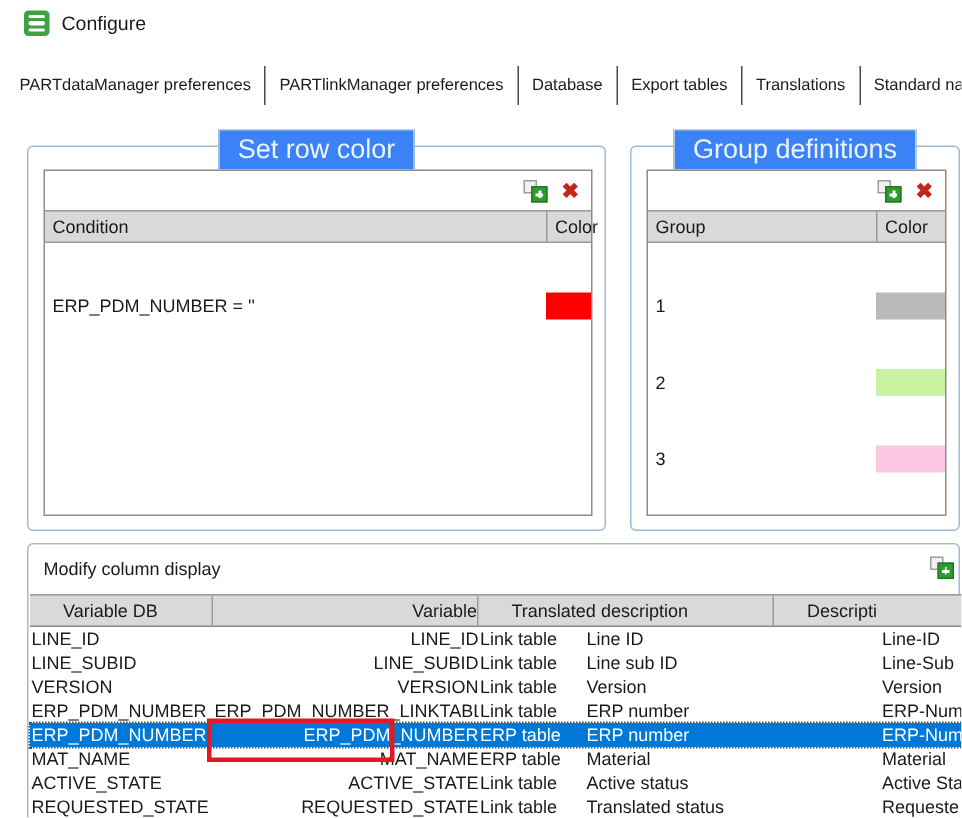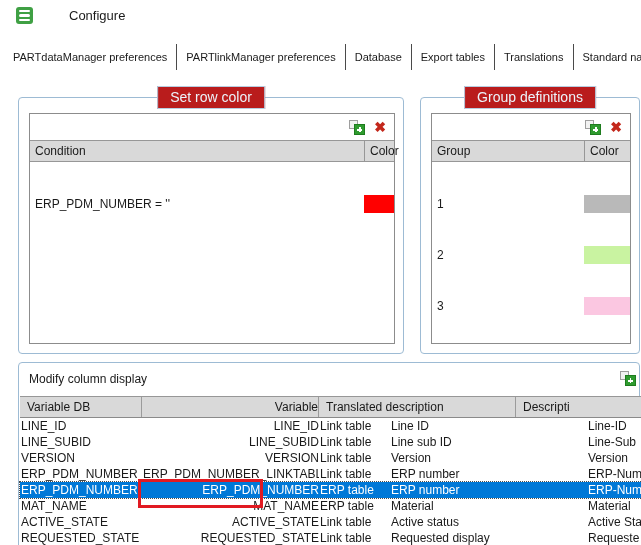--- a/index.html
+++ b/index.html
@@ -3,31 +3,31 @@
 <meta charset="utf-8">
 <style>
   html,body{margin:0;padding:0;}
   body{font-family:"Liberation Sans",sans-serif;color:#1a1a1a;background:#fff;}
   #screen{position:relative;width:641px;height:545px;background:#fff;overflow:hidden;}
 
   
   .titlebar{position:absolute;left:16px;top:7px;display:flex;align-items:center;gap:8px;}
   .app-icon{width:17px;height:17px;background:#3fa044;border-radius:3px;display:flex;flex-direction:column;justify-content:center;gap:2px;padding:1px 0;box-sizing:border-box;}
   .app-icon .bar{height:2.5px;width:11px;background:#fff;border-radius:2px;margin:0 auto;}
-  .title-text{font-size:13px;margin-left:28px;}
+  .title-text{font-size:13px;}
 
   
   .tabbar{position:absolute;left:4px;top:44px;display:flex;height:26px;}
   .tab{padding:0 9px;line-height:26px;font-size:11px;border-right:1px solid #4a4a4a;white-space:nowrap;cursor:default;}
 
   
   .groupbox{position:absolute;top:97px;height:255px;border:1px solid #9dbbd4;border-radius:4px;background:#fff;}
   #box-set-row-color{left:18px;width:384px;}
   #box-group-defs{left:420px;width:218px;}
-  .groupbox .badge{position:absolute;top:-12px;left:50%;transform:translateX(-50%);background:#b91c1c;border:1px solid #b7cde0;color:#ecf4fb;font-size:14px;padding:2px 12px 3px;white-space:nowrap;}
+  .groupbox .badge{position:absolute;top:-12px;left:50%;transform:translateX(-50%);background:#3b82f6;border:1px solid #b7cde0;color:#ecf4fb;font-size:18px;padding:2px 12px 3px;white-space:nowrap;}
 
   .gtable{position:absolute;left:10px;top:15px;right:8px;bottom:9px;border:1px solid #8c8c8c;background:#fff;display:flex;flex-direction:column;}
   .gtoolbar{height:26px;display:flex;justify-content:flex-end;align-items:center;gap:9px;padding-right:8px;}
   .ghead{display:flex;height:20px;background:#d9d9d9;border-top:1px solid #979797;border-bottom:1px solid #979797;font-size:12px;}
   .ghead .hc{line-height:20px;padding-left:5px;box-sizing:border-box;}
   .ghead .hc.grow{flex:1;}
   .ghead .hc.colorcol{border-left:1px solid #979797;}
   .grow-area{flex:1;overflow:hidden;}
   .grow18{height:18px;display:flex;font-size:12px;line-height:18px;margin-top:33px;}
   .grow18 .cellgrow{flex:1;padding-left:5px;white-space:nowrap;}
@@ -40,21 +40,21 @@
   .icon-add .plus::before{content:"";position:absolute;left:2px;top:4px;width:5px;height:1.6px;background:#fff;}
   .icon-add .plus::after{content:"";position:absolute;left:3.7px;top:2.3px;width:1.6px;height:5px;background:#fff;}
   .icon-x{color:#c3271b;font-size:14px;font-weight:bold;line-height:16px;cursor:pointer;user-select:none;}
 
   
   #modify-panel{position:absolute;left:18px;top:362px;width:620px;height:200px;border:1px solid #9dbbd4;border-radius:4px;background:#fff;}
   .panel-title{position:absolute;left:10px;top:6px;font-size:12px;line-height:20px;}
   .panel-add{position:absolute;right:3px;top:7px;}
   .btable{position:absolute;left:1px;top:33px;width:700px;}
   .bhead{display:flex;height:20px;background:#d9d9d9;border-top:1px solid #979797;border-bottom:1px solid #8a8a8a;font-size:12px;}
-  .bhead .hc{line-height:20px;padding-left:7px;box-sizing:border-box;border-right:1px solid #9b9b9b;white-space:nowrap;overflow:hidden;}
+  .bhead .hc{line-height:20px;padding-left:22px;box-sizing:border-box;border-right:1px solid #9b9b9b;white-space:nowrap;overflow:hidden;}
   .brow{display:flex;height:16px;font-size:12px;line-height:16px;background:#fff;}
   .brow .c{padding-left:1px;box-sizing:border-box;white-space:nowrap;overflow:hidden;}
   .brow.selected{color:#fff;outline:1px dotted #4d4d4d;outline-offset:0;}
   .c0{width:122px;}.c1{width:177px;text-align:right;}.c2{width:71px;}.c3{width:197px;}.c4{width:133px;}
   .annotation-box{position:absolute;left:118px;top:83px;width:119px;height:23px;border:3px solid #e11a22;z-index:5;pointer-events:none;}
 </style>
 </head>
 <body>
 
 <div id="screen">
@@ -219,21 +219,21 @@
         <div class="c c0">ACTIVE_STATE</div>
         <div class="c c1">ACTIVE_STATE</div>
         <div class="c c2">Link table</div>
         <div class="c c3">Active status</div>
         <div class="c c4">Active Sta</div>
       </div>
       <div class="brow">
         <div class="c c0">REQUESTED_STATE</div>
         <div class="c c1">REQUESTED_STATE</div>
         <div class="c c2">Link table</div>
-        <div class="c c3">Requested display</div>
+        <div class="c c3">Translated status</div>
         <div class="c c4">Requeste</div>
       </div>
 
       <div class="annotation-box" style="border-color: rgb(225, 26, 34);"></div>
     </div>
   </div>
 
 </div>
 
 </body></html>

